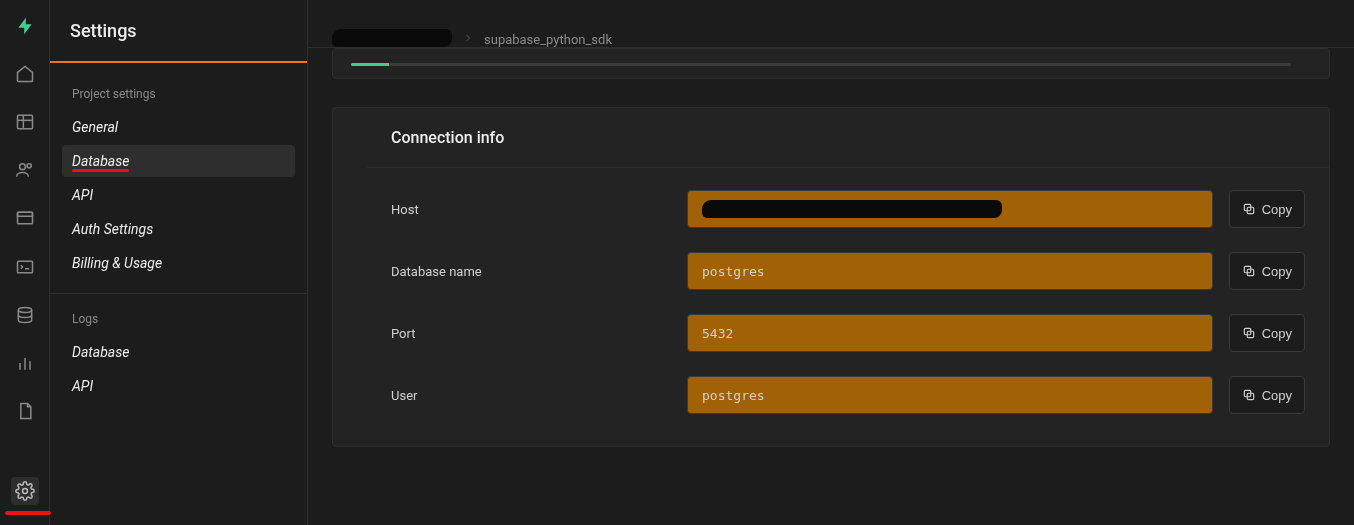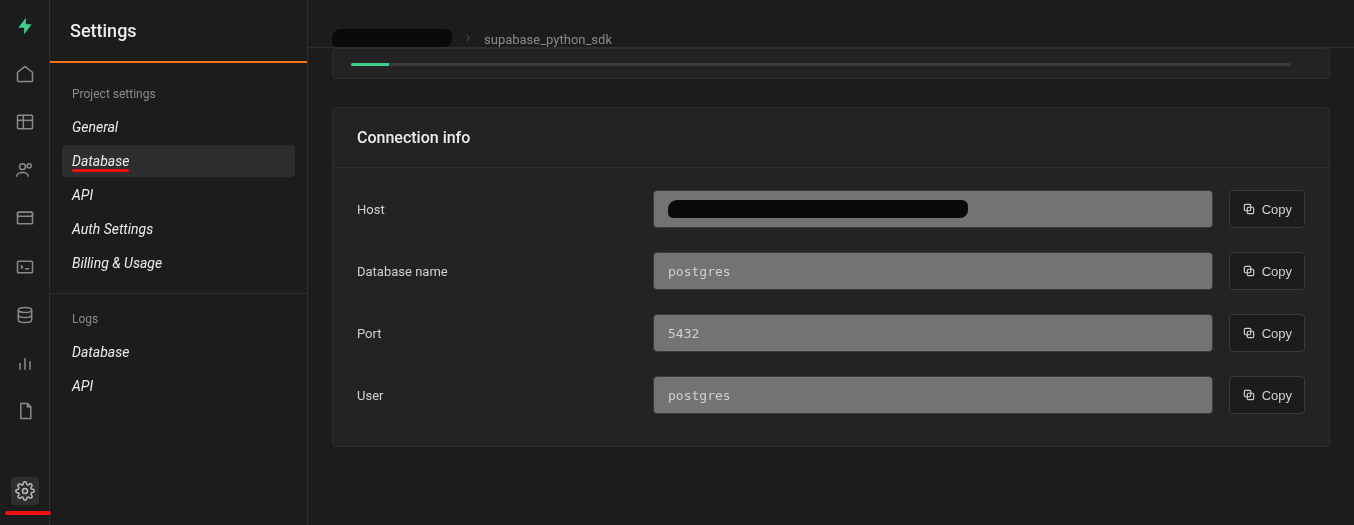--- a/index.html
+++ b/index.html
@@ -131,20 +131,21 @@
     }
     .usage-fill {
       height: 100%;
       width: 4%;
       background: #3ecf8e;
     }
     .card {
       background: #232323;
       border: 1px solid #2e2e2e;
       border-radius: 4px;
+      padding-left: 34px;
     }
     .card-header {
       padding: 20px 24px;
       border-bottom: 1px solid #2e2e2e;
       font-size: 16px;
       font-weight: 500;
       color: #ededed;
     }
     .card-body {
       padding: 10px 24px 20px 24px;
@@ -154,21 +155,21 @@
       align-items: center;
       padding: 12px 0;
     }
     .field-label {
       width: 296px;
       font-size: 13px;
       color: #d0d0d0;
     }
     .field-value {
       flex: 1;
-      background: #737373;
+      background: #a16207;
       border: 1px solid #3a3a3a;
       border-radius: 4px;
       height: 38px;
       display: flex;
       align-items: center;
       padding: 0 14px;
       font-family: ui-monospace, "SF Mono", Menlo, monospace;
       font-size: 13px;
       color: #d0d0d0;
       gap: 8px;

